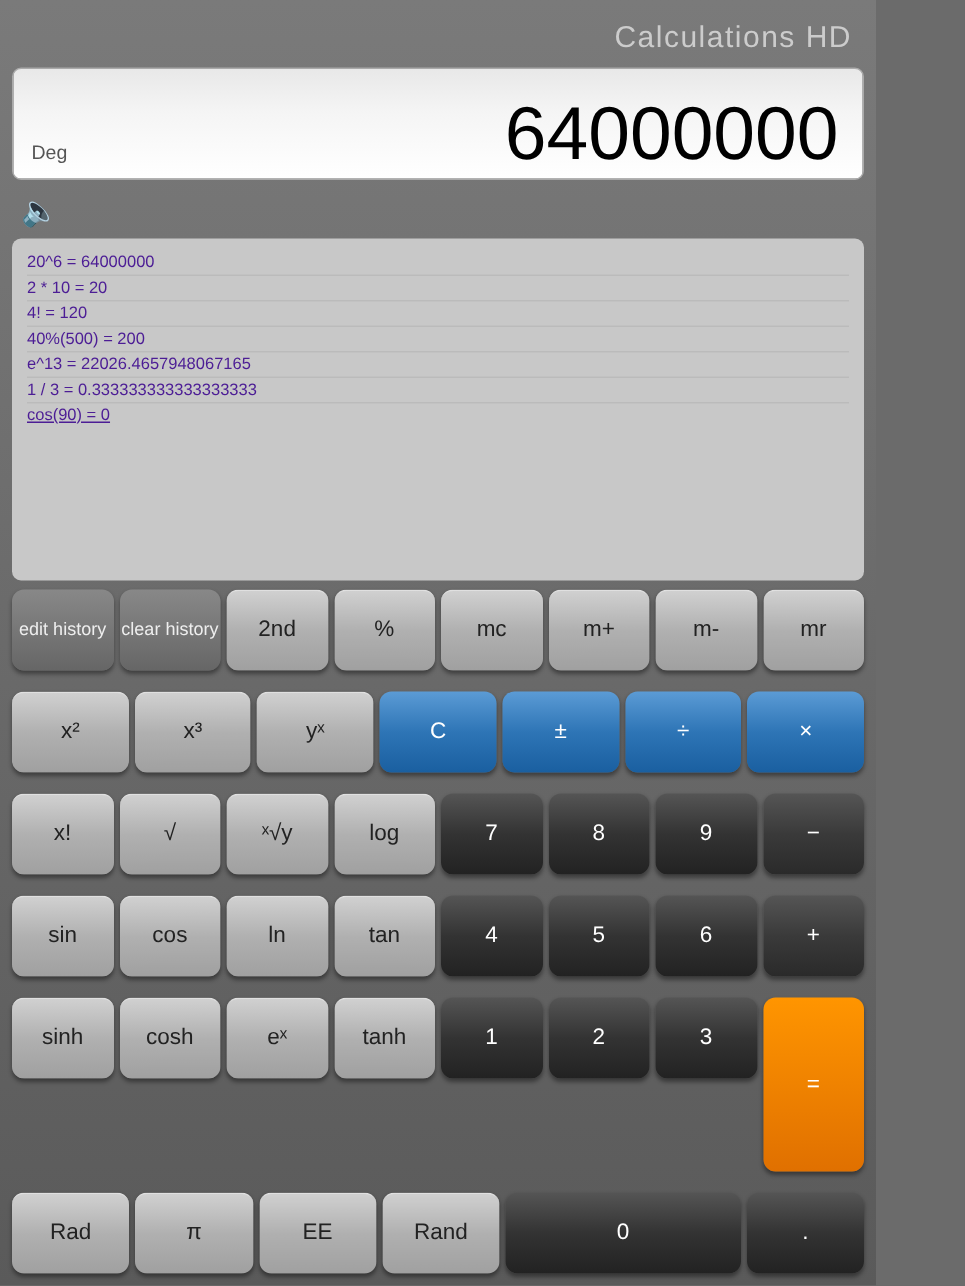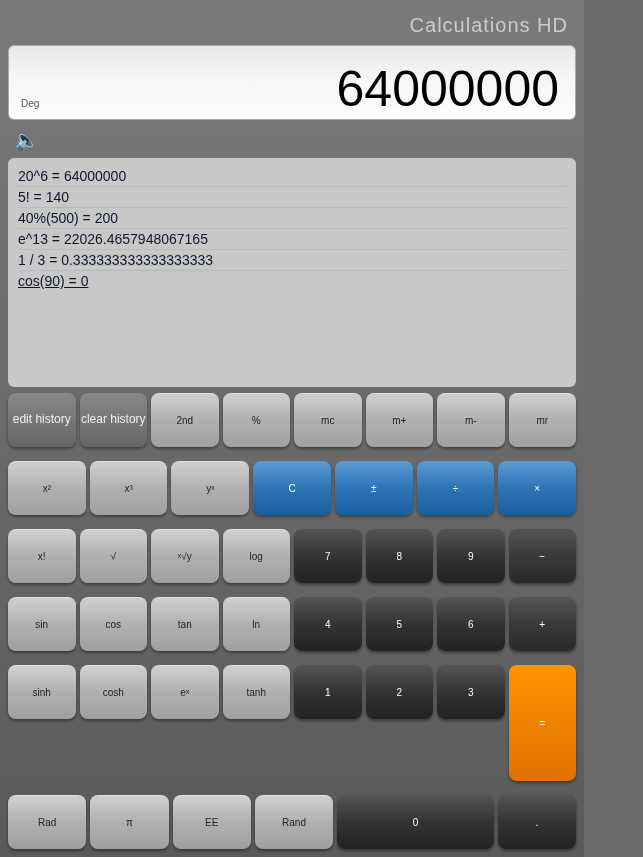--- a/index.html
+++ b/index.html
@@ -30,21 +30,21 @@
       background: linear-gradient(180deg, #e8e8e8 0%, #f5f5f5 40%, #ffffff 100%);
       border-radius: 6px;
       margin: 4px 0;
       padding: 6px 12px;
       height: 75px;
       position: relative;
       border: 1px solid #aaa;
     }
     .display-mode {
       color: #555;
-      font-size: 10px;
+      font-size: 13px;
       position: absolute;
       bottom: 10px;
       left: 12px;
     }
     .display-value {
       color: #000;
       font-size: 50px;
       font-weight: 300;
       text-align: right;
       line-height: 75px;
@@ -62,22 +62,22 @@
     .history-panel {
       background: #c8c8c8;
       border-radius: 6px;
       flex: 1;
       margin: 2px 0;
       padding: 8px 10px;
       overflow: hidden;
       min-height: 160px;
     }
     .history-item {
-      font-size: 14px;
-      color: #0f172a;
+      font-size: 11px;
+      color: #4c1d95;
       padding: 2px 0;
       border-bottom: 1px solid #bbb;
     }
     .history-item:last-child {
       border-bottom: none;
       text-decoration: underline;
     }
     .buttons-area {
       display: flex;
       flex-direction: column;
@@ -88,21 +88,21 @@
       display: flex;
       gap: 4px;
     }
     
     .btn {
       flex: 1;
       height: 54px;
       border-radius: 8px;
       border: none;
       cursor: pointer;
-      font-size: 10px;
+      font-size: 15px;
       font-weight: 500;
       display: flex;
       align-items: center;
       justify-content: center;
       position: relative;
       text-align: center;
       line-height: 1.1;
     }
     
     .btn-gray {
@@ -157,21 +157,22 @@
     <span class="display-mode">Deg</span>
     <div class="display-value">64000000</div>
   </div>
 
   <div class="sound-row">
     <span class="sound-icon">🔈</span>
   </div>
 
   <div class="history-panel">
     <div class="history-item">20^6 = 64000000</div>
-    <div class="history-item">5! = 140</div>
+    <div class="history-item">2 * 10 = 20</div>
+    <div class="history-item">4! = 120</div>
     <div class="history-item">40%(500) = 200</div>
     <div class="history-item">e^13 = 22026.4657948067165</div>
     <div class="history-item">1 / 3 = 0.333333333333333333</div>
     <div class="history-item">cos(90) = 0</div>
   </div>
 
   <div class="buttons-area">
 
     <div class="btn-row">
       <button class="btn btn-dark-gray">edit history</button>
@@ -201,22 +202,22 @@
       <button class="btn btn-gray">log</button>
       <button class="btn btn-dark">7</button>
       <button class="btn btn-dark">8</button>
       <button class="btn btn-dark">9</button>
       <button class="btn btn-op">−</button>
     </div>
 
     <div class="btn-row">
       <button class="btn btn-gray">sin</button>
       <button class="btn btn-gray">cos</button>
+      <button class="btn btn-gray">ln</button>
       <button class="btn btn-gray">tan</button>
-      <button class="btn btn-gray">ln</button>
       <button class="btn btn-dark">4</button>
       <button class="btn btn-dark">5</button>
       <button class="btn btn-dark">6</button>
       <button class="btn btn-op">+</button>
     </div>
 
     <div class="btn-row">
       <button class="btn btn-gray">sinh</button>
       <button class="btn btn-gray">cosh</button>
       <button class="btn btn-gray">eˣ</button>

